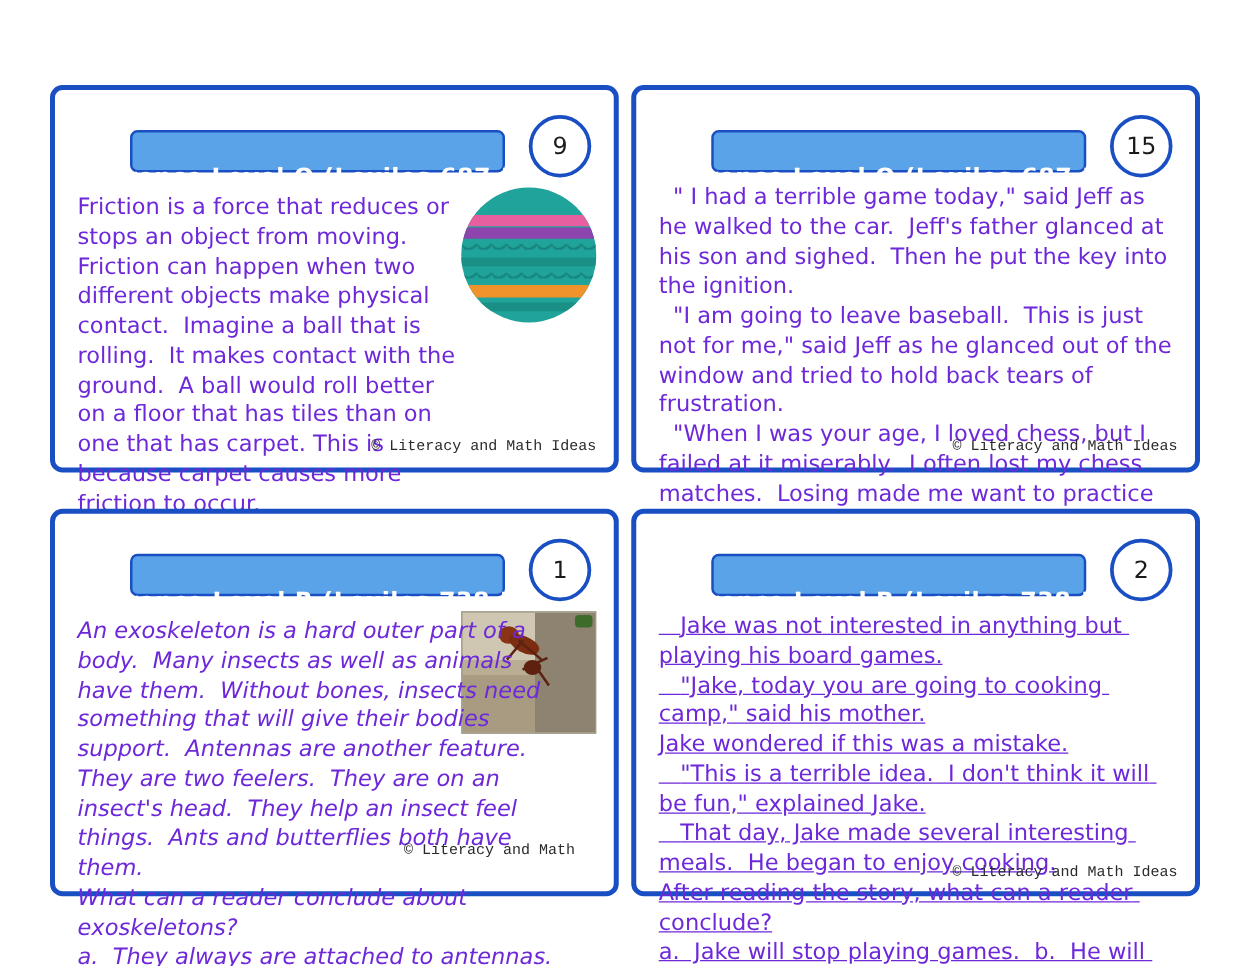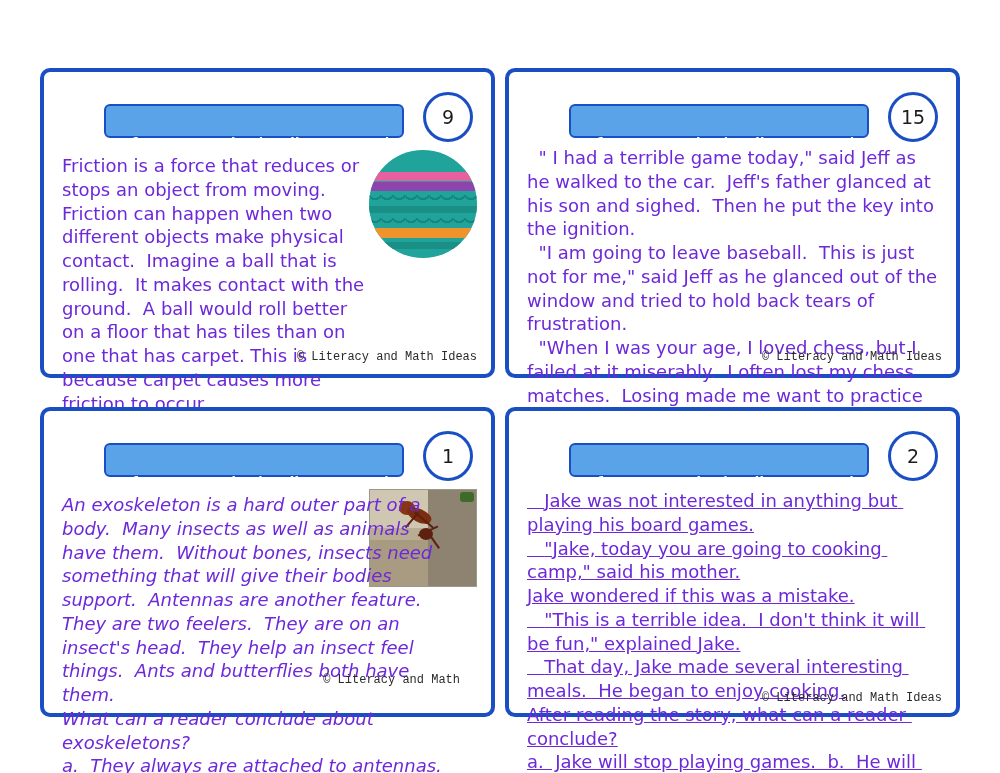--- a/index.html
+++ b/index.html
@@ -41,21 +41,21 @@
     background: #5aa3e8;
     border: 2px solid #1a4fc4;
     border-radius: 6px;
     display: flex;
     align-items: center;
     justify-content: center;
     box-sizing: border-box;
   }
   .title-banner span {
     color: #ffffff;
-    font-size: 13px;
+    font-size: 19px;
     font-weight: bold;
     letter-spacing: 0.4px;
     white-space: nowrap;
     font-family: "DejaVu Sans", sans-serif;
     margin-top: 42px;
   }
   .badge {
     position: absolute;
     right: 18px;
     top: 20px;

